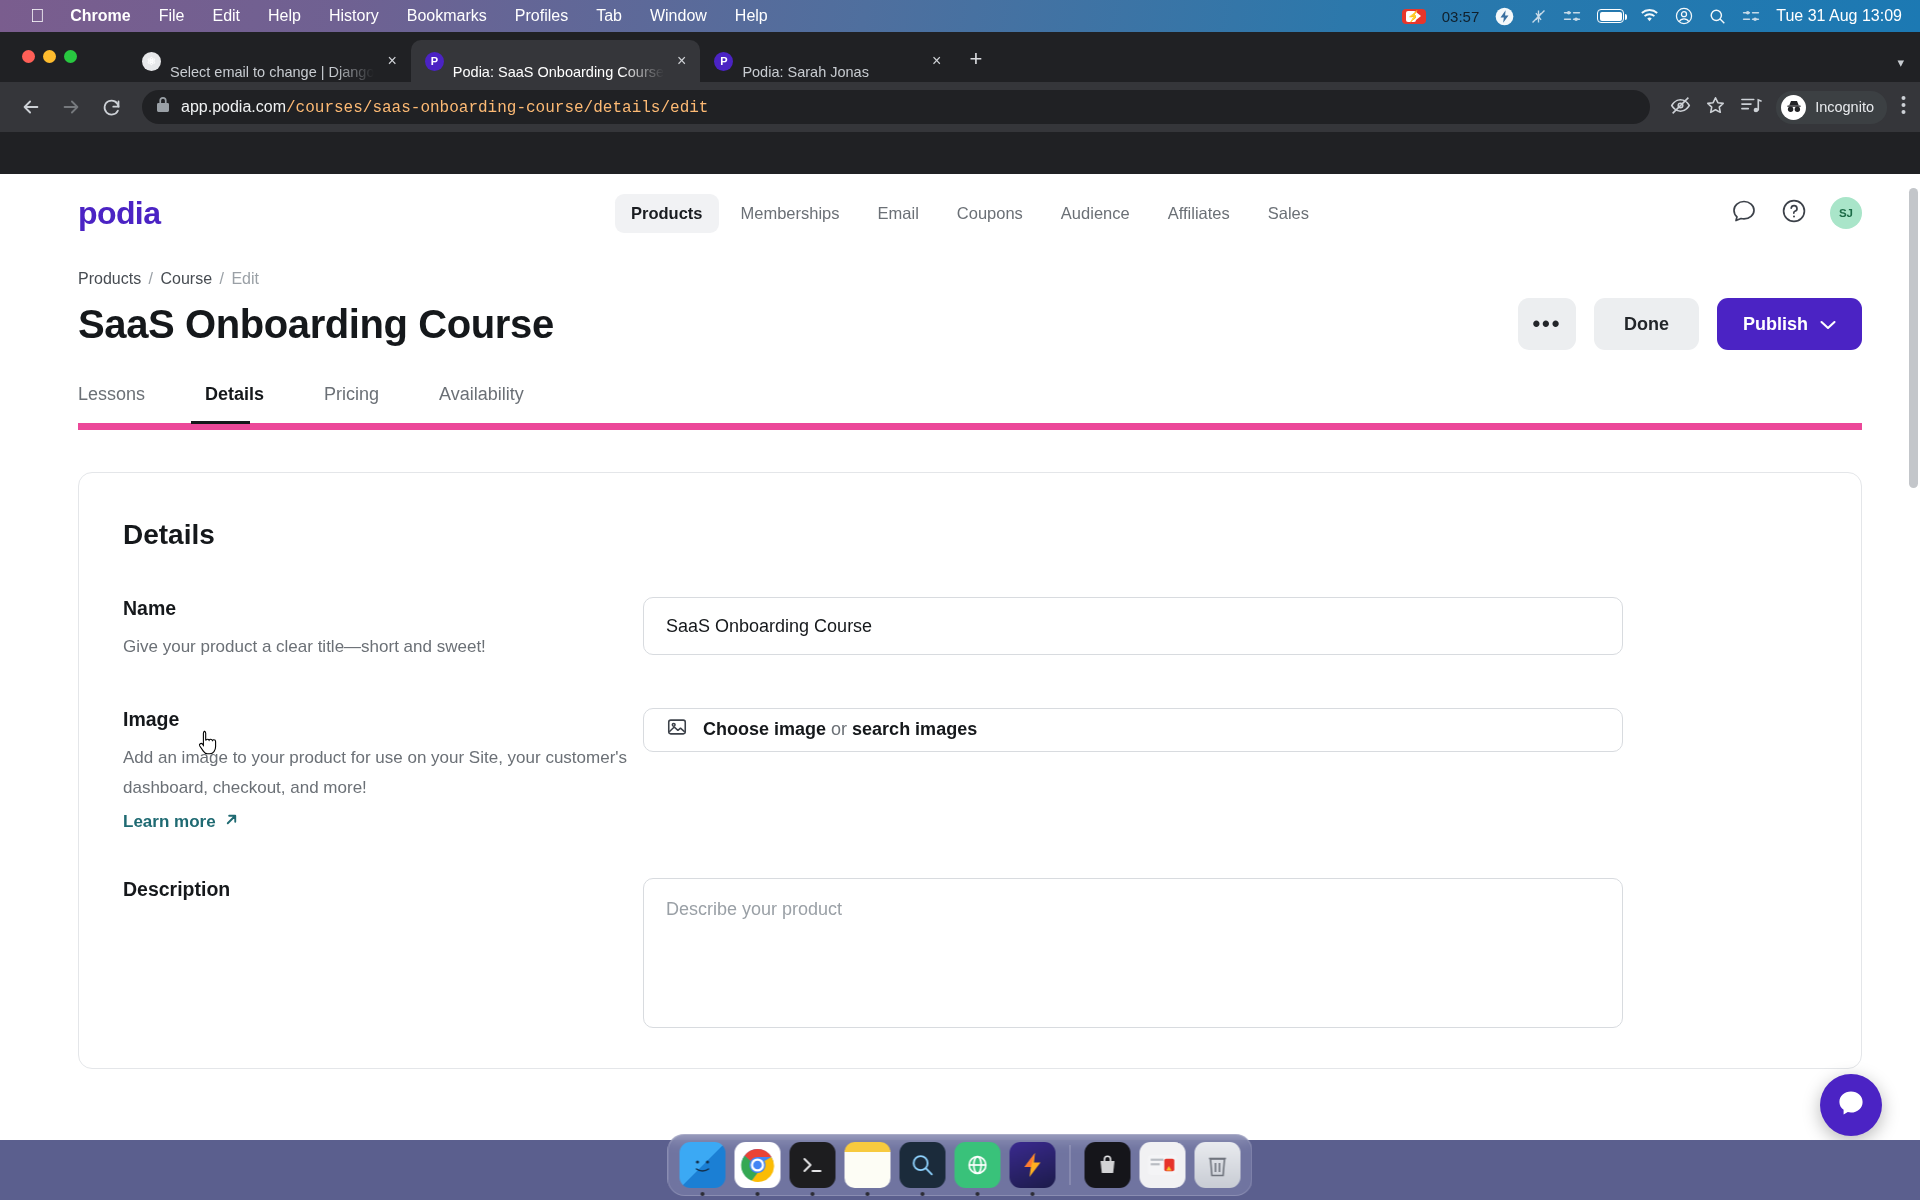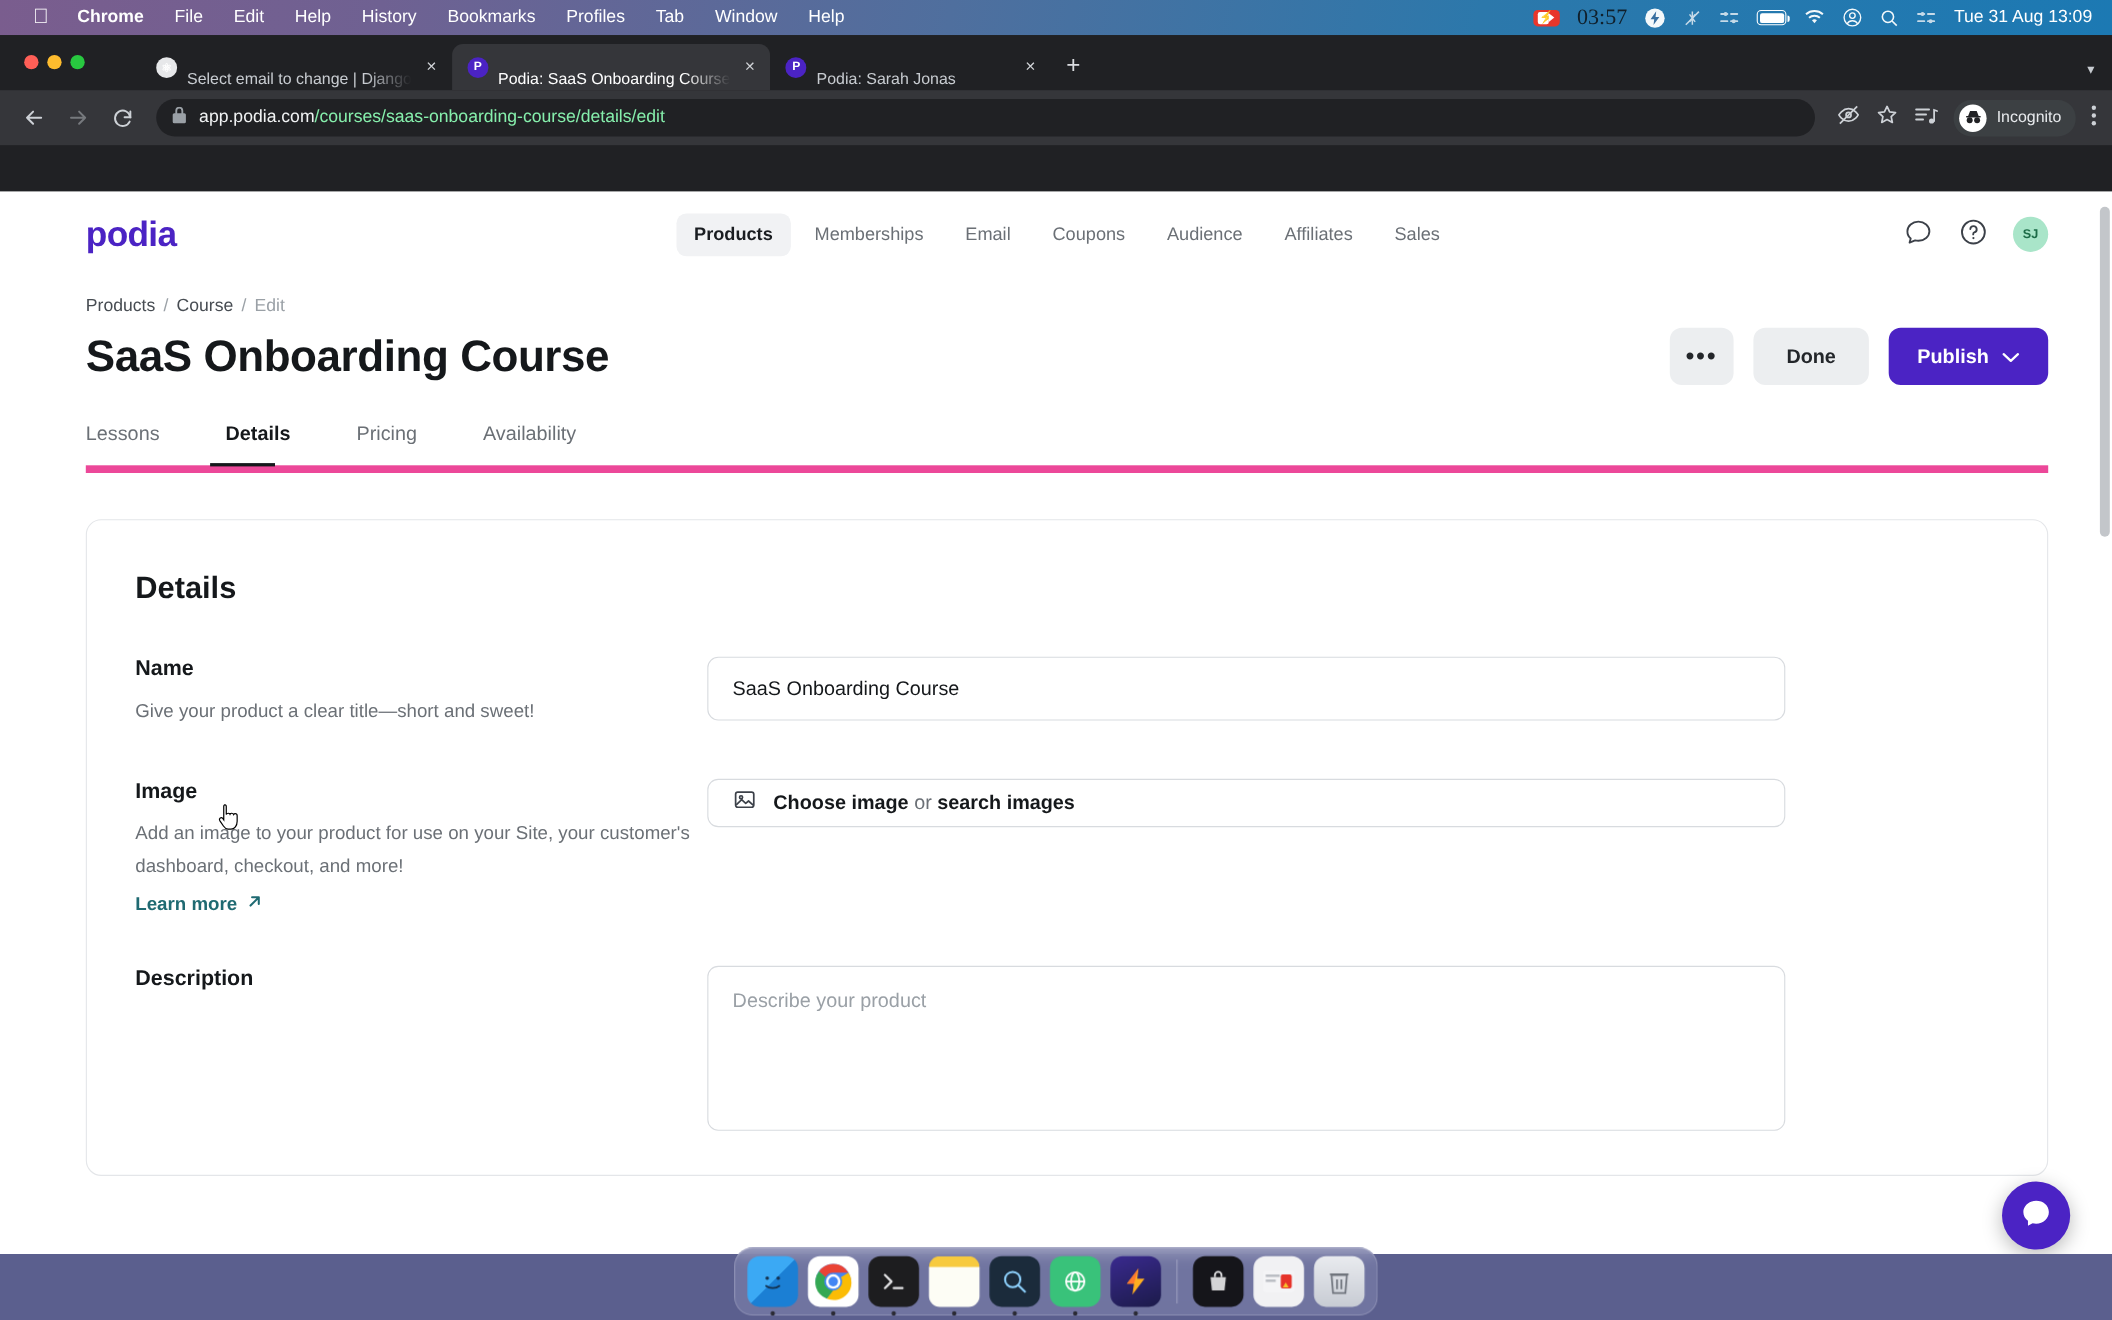--- a/index.html
+++ b/index.html
@@ -31,21 +31,21 @@
   .rec-cam:before {
     content:""; position:absolute; left:0; top:0; width:10px; height:11px;
     background:#fff; border-radius:2px;
   }
   .rec-cam:after {
     content:""; position:absolute; right:0; top:1.5px;
     border-top:4px solid transparent; border-bottom:4px solid transparent;
     border-left:5px solid #fff;
   }
   .rec-bolt { position:absolute; left:2px; top:0px; color:#e8362b; font-size:11px; line-height:11px; font-weight:bold;}
-  .mb-time { font-size: 20px; color:#10202c; font-weight:500;font-family:Liberation Serif, serif;}
+  .mb-time { font-size: 15px; color:#10202c; font-weight:500;}
   .mb-icon { font-size: 15px; opacity: .95; display:inline-flex; align-items:center; }
   .mb-icon svg { display:block; }
   .battery {
     width: 27px; height: 14px; border: 1.6px solid #fff; border-radius: 4px;
     position: relative; display:inline-block;
   }
   .battery:after {
     content:""; position:absolute; right:-4px; top:4px; width:2px; height:6px;
     background:#fff; border-radius:0 2px 2px 0;
   }
@@ -87,21 +87,21 @@
 
   .toolbar { height: 50px; display: flex; align-items: center; padding: 0 14px; gap: 6px; background: #35363a; }
   .navbtn { width: 34px; height: 34px; display:flex; align-items:center; justify-content:center; color:#cdd1d6; }
   .navbtn.dim { color: #76797d; }
   .omnibox {
     flex: 1; height: 34px; background: #202124; border-radius: 17px;
     display: flex; align-items: center; padding: 0 14px; gap: 11px;
     margin: 0 8px; color: #e8eaed; font-size: 16px; position: relative;
   }
   .omnibox .url-host { color: #f1f3f4; }
-  .omnibox .url-path { color: #86efac; }
+  .omnibox .url-path { color: #fdba74; font-family: Liberation Mono, monospace; }
   .tb-right { display: flex; align-items: center; gap: 14px; padding-left: 6px; color: #cdd1d6; }
   .incognito-chip {
     display: flex; align-items: center; gap: 9px;
     background: #3c4043; border-radius: 16px; padding: 4px 13px 4px 5px;
     color: #e8eaed; font-size: 14.5px;
   }
   .incog-ava {
     width: 25px; height: 25px; border-radius: 50%; background: #fff;
     display:flex; align-items:center; justify-content:center;
   }

